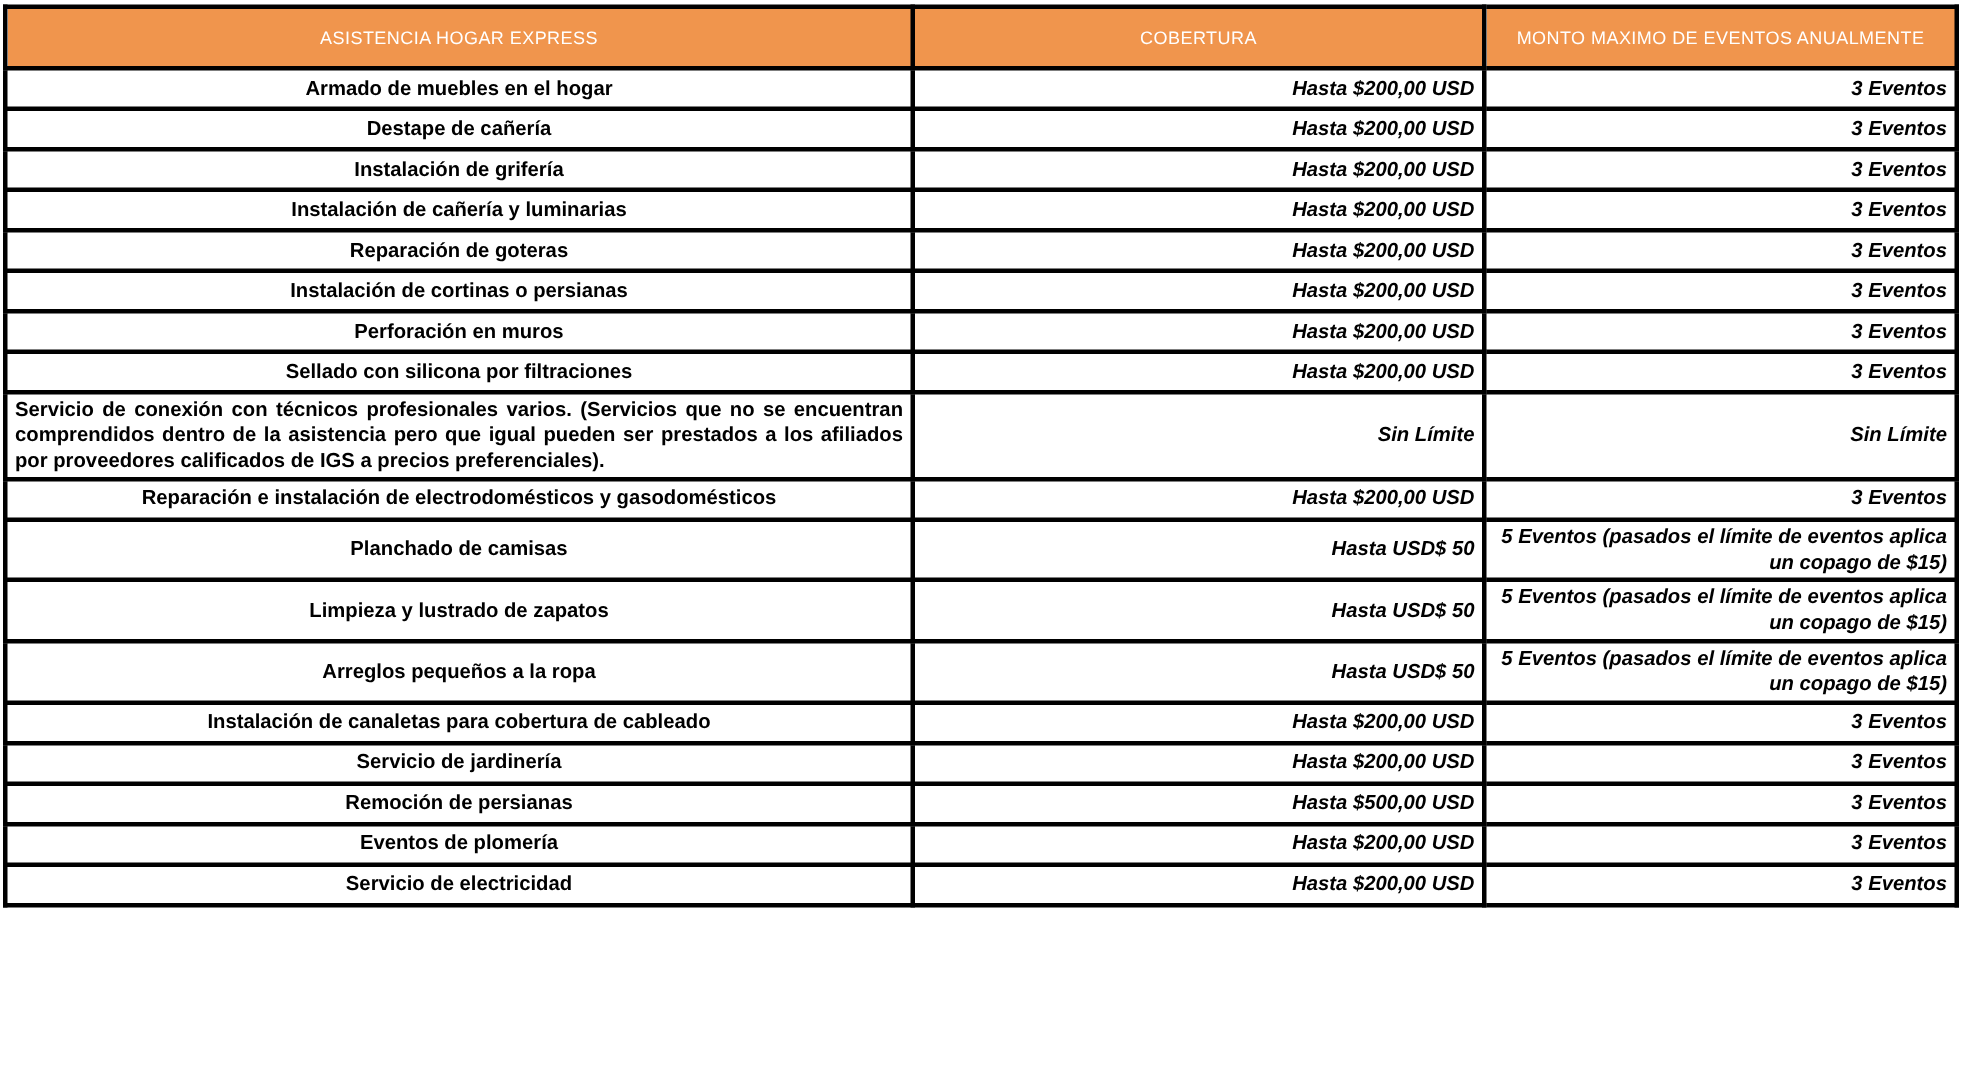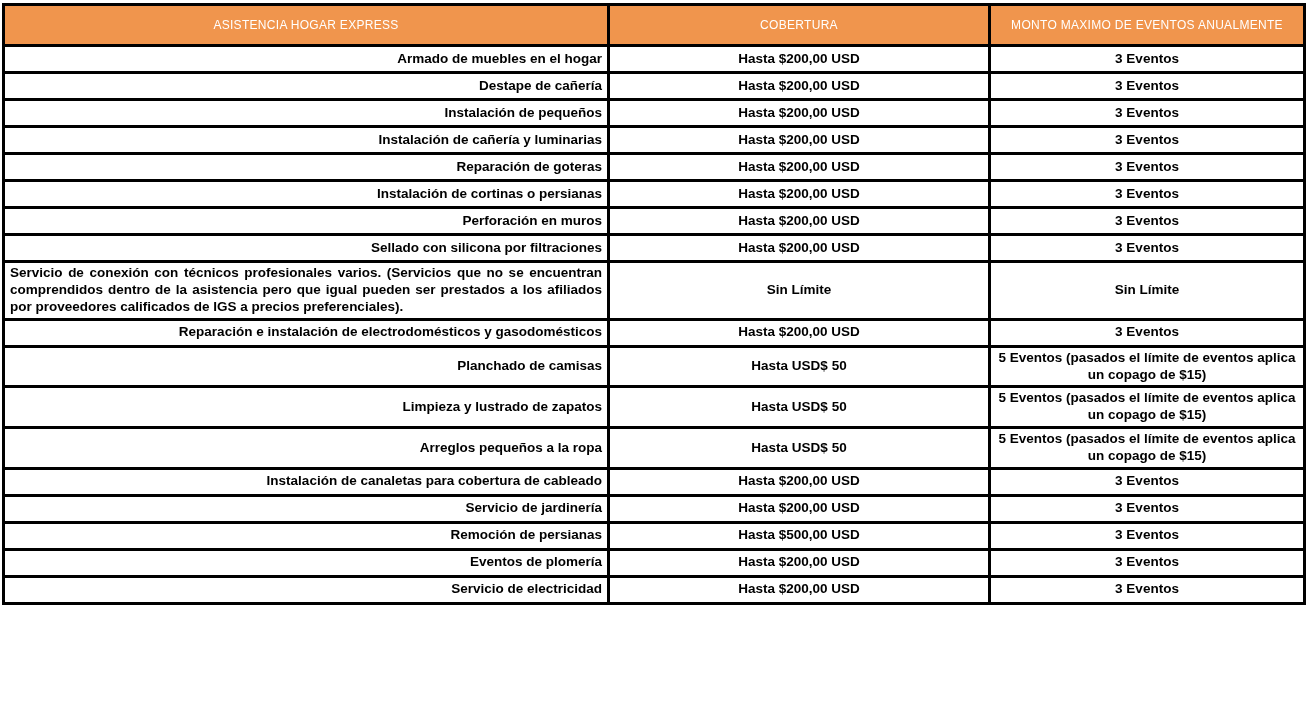--- a/index.html
+++ b/index.html
@@ -41,22 +41,22 @@
     text-align: center;
     padding: 2px 6px;
   }
   table.benefits td {
     font-weight: 700;
     font-size: 13.5px;
     line-height: 1.25;
     padding: 2px 5px;
     height: 20px;
   }
-  td.c-service { text-align: right; }
-  td.c-center  { text-align: center; }
+  td.c-service { text-align: center; }
+  td.c-center  { text-align: right; font-style: italic; }
   td.c-service.justify { text-align: justify; }
 </style>
 </head>
 <body>
 
 <div class="page">
   <table class="benefits">
     <colgroup>
       <col class="col-service">
       <col class="col-coverage">
@@ -74,21 +74,21 @@
           <td class="c-service">Armado de muebles en el hogar</td>
           <td class="c-center">Hasta $200,00 USD</td>
           <td class="c-center">3 Eventos</td>
         </tr>
         <tr>
           <td class="c-service">Destape de cañería</td>
           <td class="c-center">Hasta $200,00 USD</td>
           <td class="c-center">3 Eventos</td>
         </tr>
         <tr>
-          <td class="c-service">Instalación de pequeños</td>
+          <td class="c-service">Instalación de grifería</td>
           <td class="c-center">Hasta $200,00 USD</td>
           <td class="c-center">3 Eventos</td>
         </tr>
         <tr>
           <td class="c-service">Instalación de cañería y luminarias</td>
           <td class="c-center">Hasta $200,00 USD</td>
           <td class="c-center">3 Eventos</td>
         </tr>
         <tr>
           <td class="c-service">Reparación de goteras</td>

